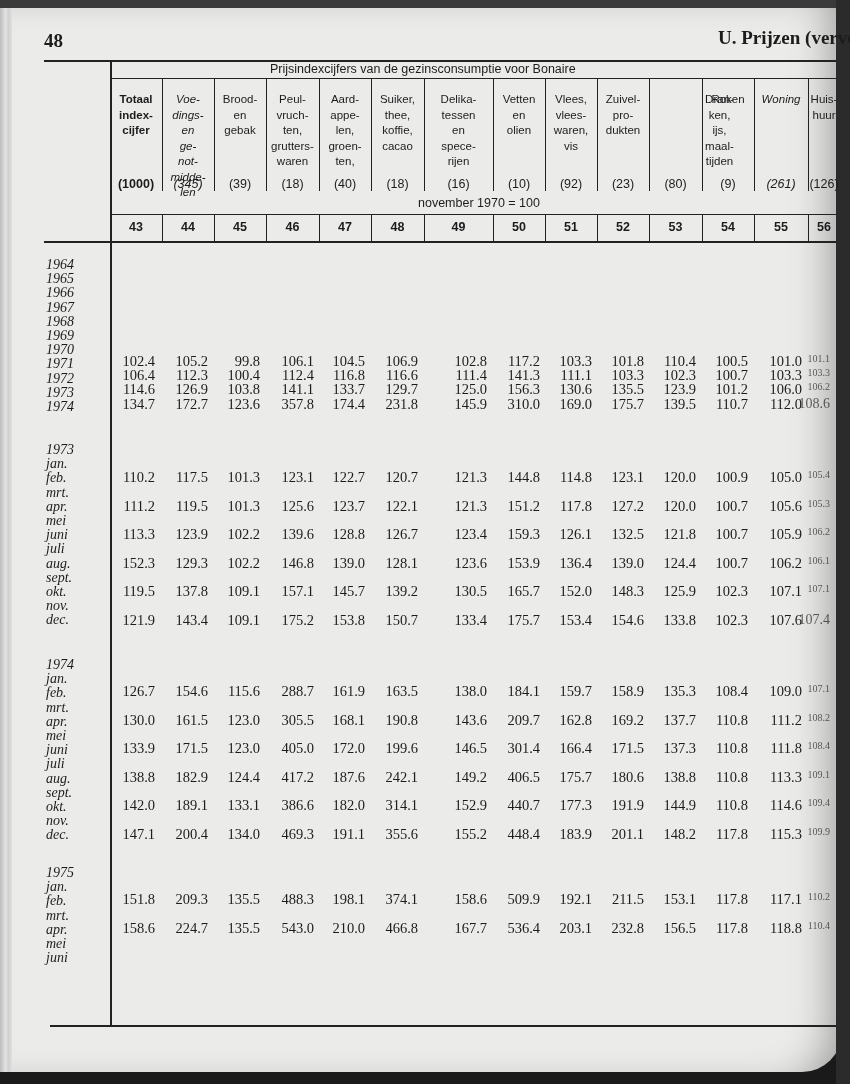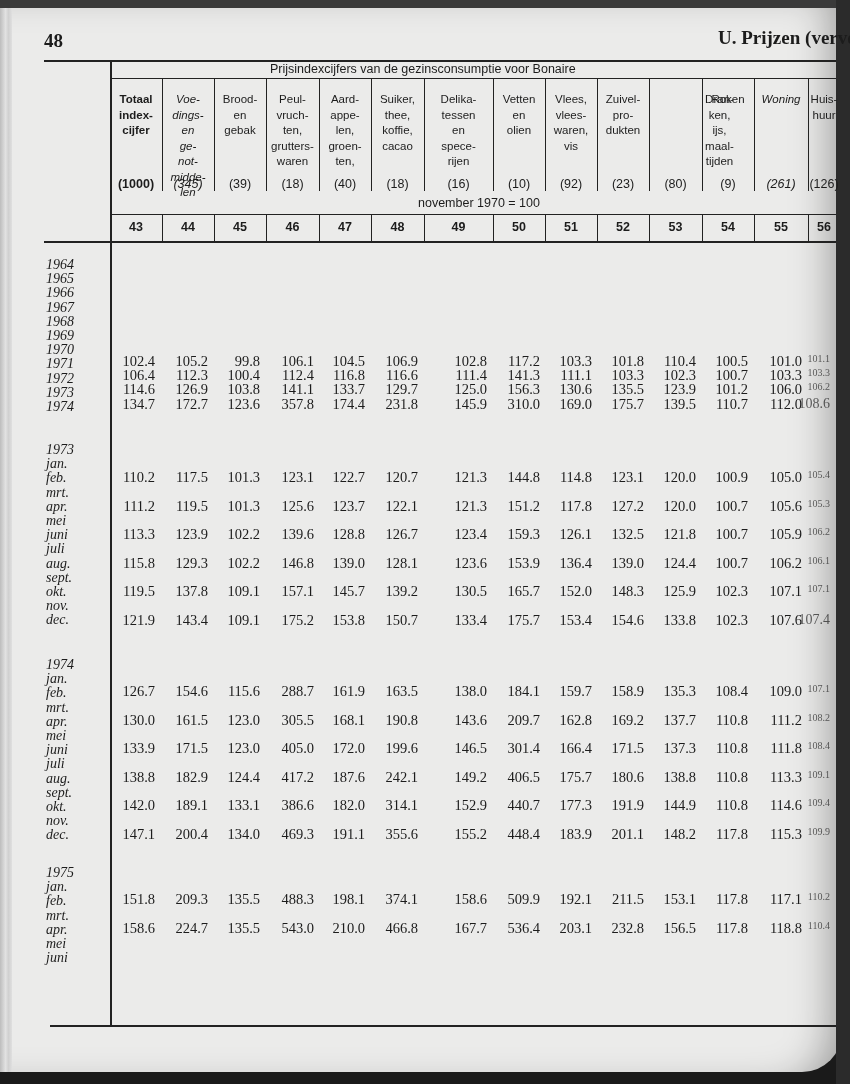--- a/index.html
+++ b/index.html
@@ -303,21 +303,21 @@
     <div class="cell" style="top: 526px; right: 485px;">128.8</div>
     <div class="cell" style="top: 526px; right: 432px;">126.7</div>
     <div class="cell" style="top: 526px; right: 363px;">123.4</div>
     <div class="cell" style="top: 526px; right: 310px;">159.3</div>
     <div class="cell" style="top: 526px; right: 258px;">126.1</div>
     <div class="cell" style="top: 526px; right: 206px;">132.5</div>
     <div class="cell" style="top: 526px; right: 154px;">121.8</div>
     <div class="cell" style="top: 526px; right: 102px;">100.7</div>
     <div class="cell" style="top: 526px; right: 48px;">105.9</div>
     <div class="cell" style="top: 526px; right: 20px; font-size: 10px; opacity: 0.7;">106.2</div>
-    <div class="cell" style="top: 554.5px; right: 695px;">115.8</div>
+    <div class="cell" style="top: 554.5px; right: 695px;">152.3</div>
     <div class="cell" style="top: 554.5px; right: 642px;">129.3</div>
     <div class="cell" style="top: 554.5px; right: 590px;">102.2</div>
     <div class="cell" style="top: 554.5px; right: 536px;">146.8</div>
     <div class="cell" style="top: 554.5px; right: 485px;">139.0</div>
     <div class="cell" style="top: 554.5px; right: 432px;">128.1</div>
     <div class="cell" style="top: 554.5px; right: 363px;">123.6</div>
     <div class="cell" style="top: 554.5px; right: 310px;">153.9</div>
     <div class="cell" style="top: 554.5px; right: 258px;">136.4</div>
     <div class="cell" style="top: 554.5px; right: 206px;">139.0</div>
     <div class="cell" style="top: 554.5px; right: 154px;">124.4</div>

